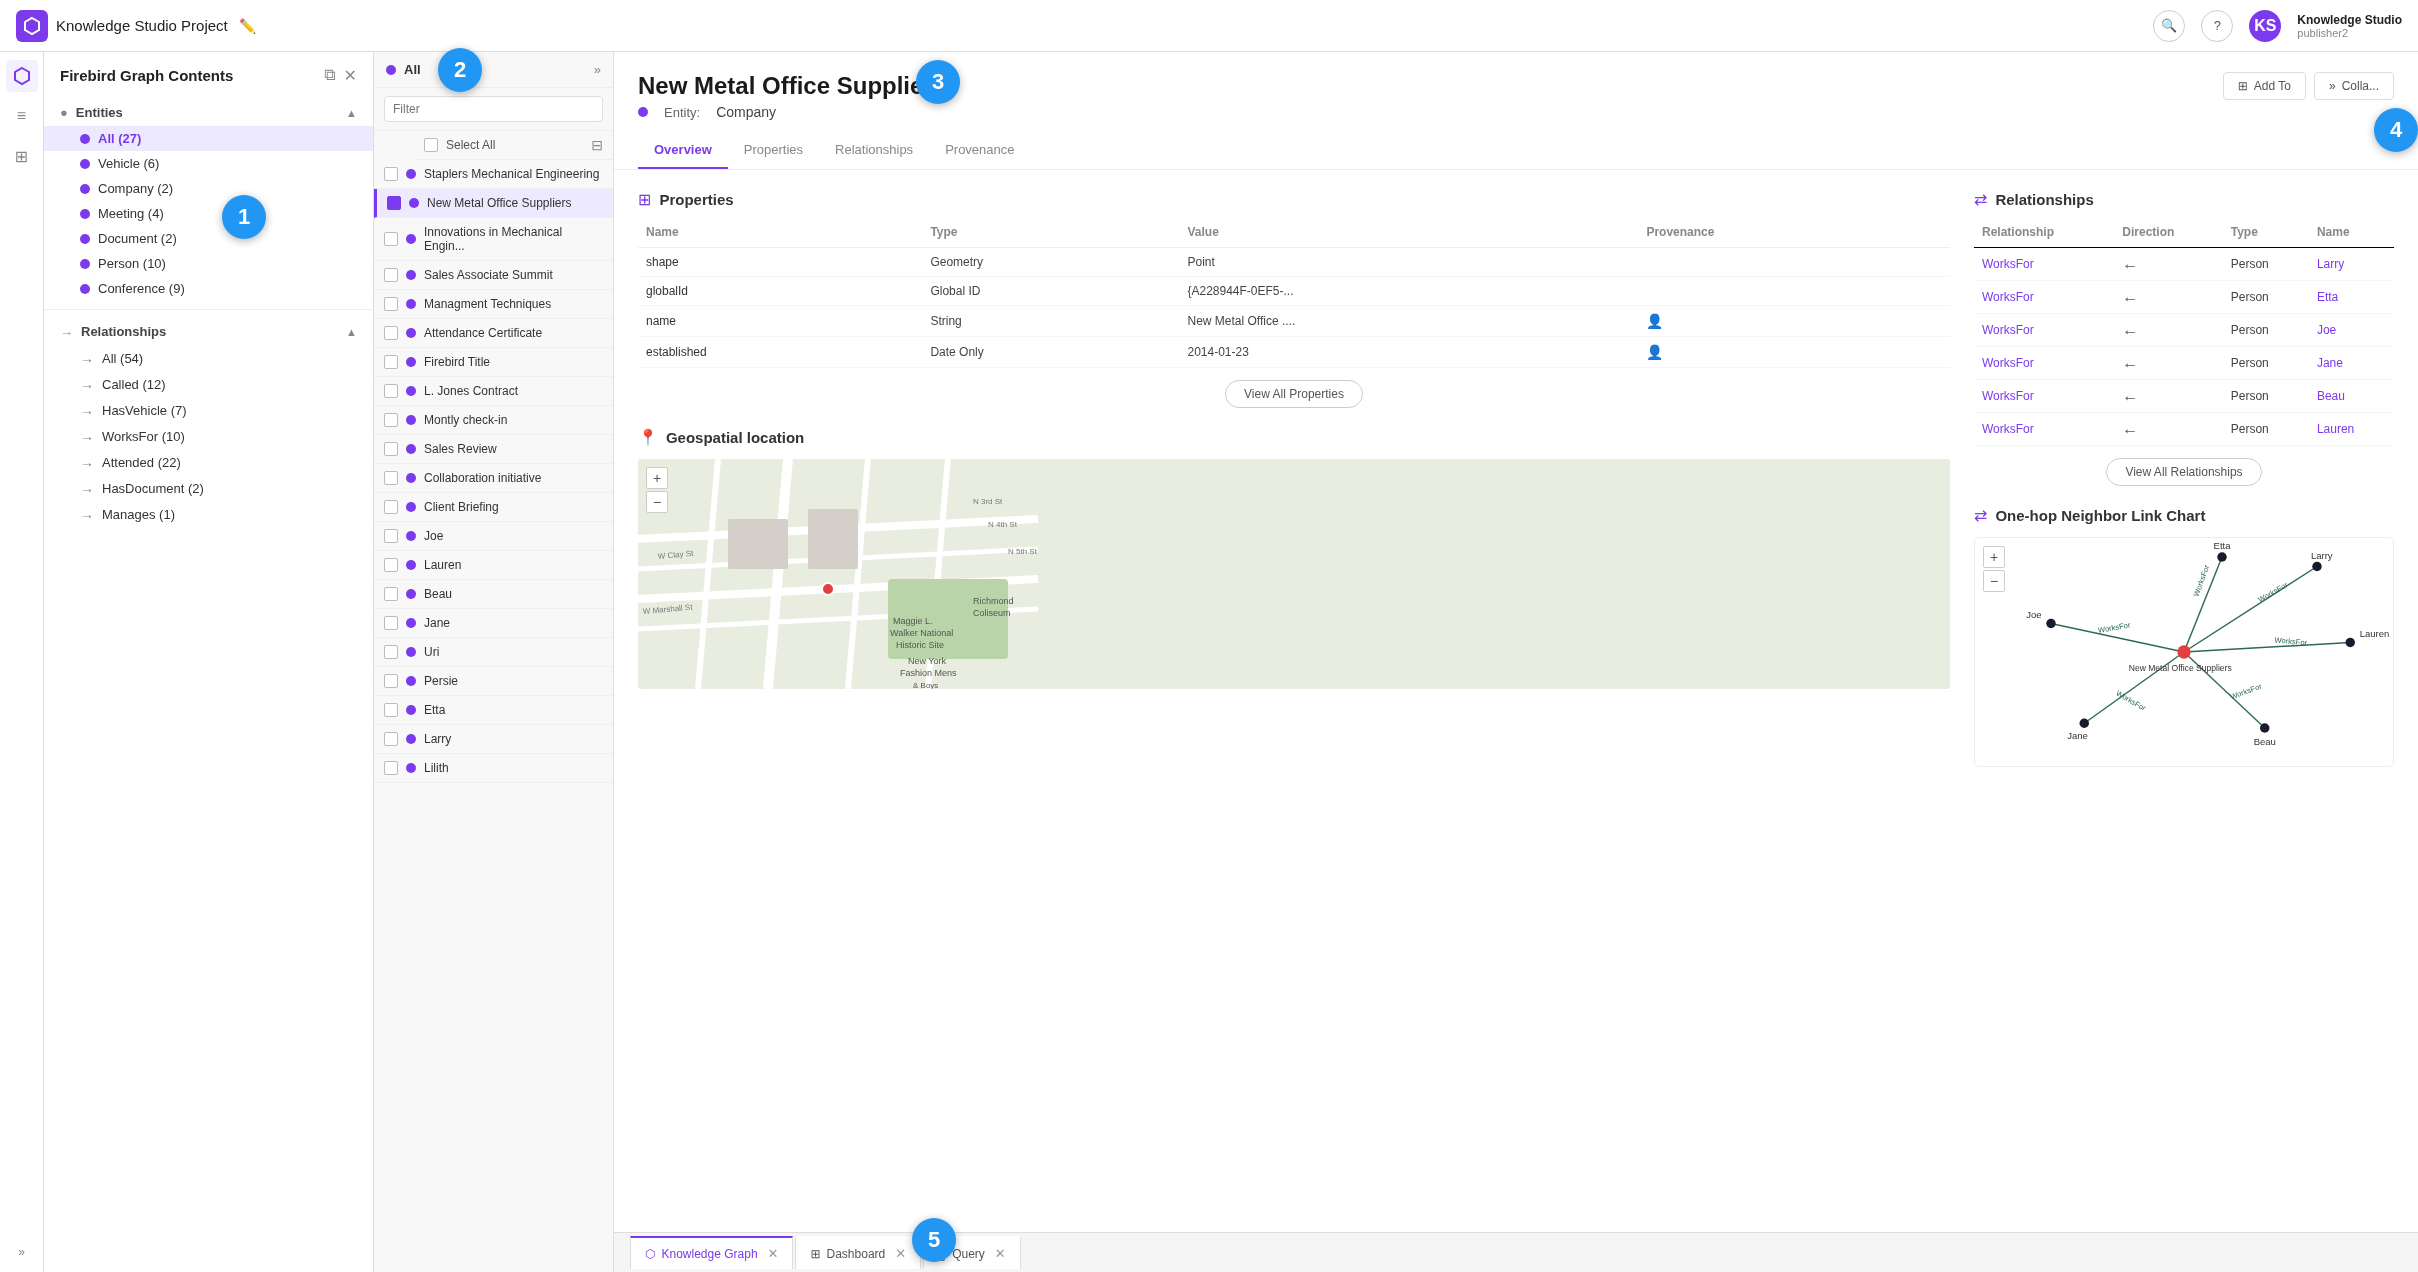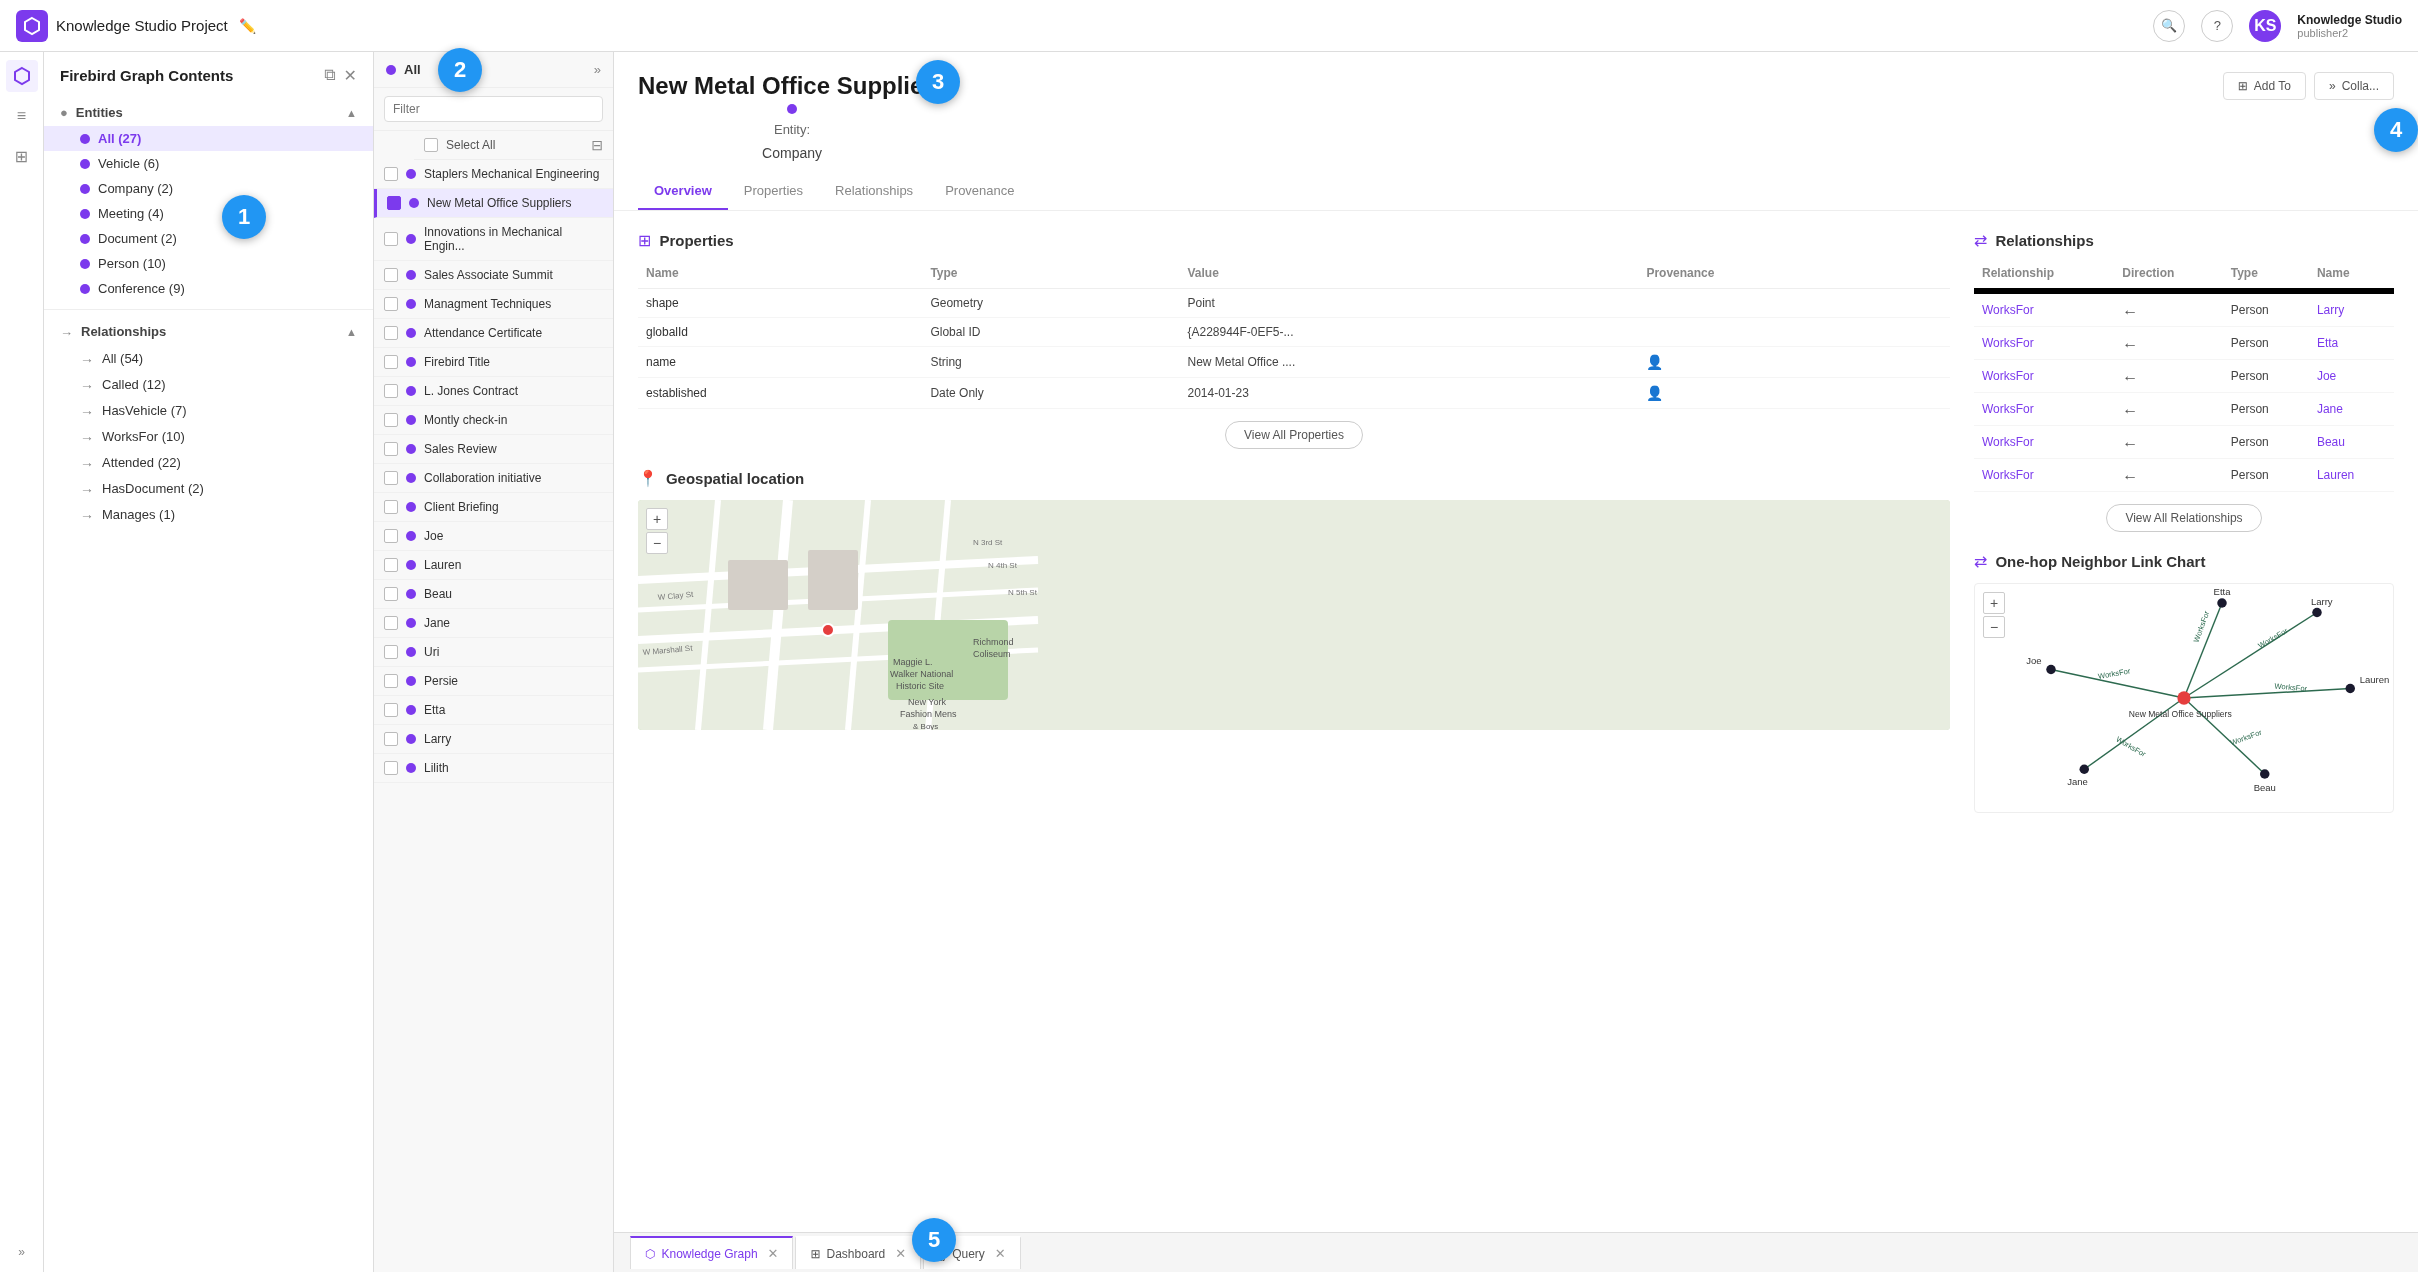--- a/index.html
+++ b/index.html
@@ -63,21 +63,21 @@
     .list-item-row.selected { background: #ede9ff; border-left: 3px solid #7c3aed; }
     .list-item-checkbox { width: 14px; height: 14px; border: 1px solid #bbb; border-radius: 2px; flex-shrink: 0; background: #fff; }
     .list-item-dot { width: 10px; height: 10px; border-radius: 50%; flex-shrink: 0; }
     .list-item-label { font-size: 12px; color: #333; }
 
     
     .main-content { flex: 1; display: flex; flex-direction: column; background: #fff; overflow: hidden; }
     .content-header { padding: 20px 24px 0; border-bottom: 1px solid #eee; display: flex; flex-direction: column; }
     .content-header-top { display: flex; align-items: flex-start; justify-content: space-between; margin-bottom: 12px; }
     .content-title { font-size: 24px; font-weight: 700; color: #1a1a1a; }
-    .content-subtitle { display: flex; align-items: center; gap: 8px; margin-top: 4px; flex-direction: column; }
+    .content-subtitle { display: flex; align-items: center; gap: 16px; margin-top: 4px; }
     .content-subtitle-dot { width: 10px; height: 10px; border-radius: 50%; background: #7c3aed; }
     .content-subtitle-label { font-size: 13px; color: #666; }
     .content-subtitle-value { font-size: 14px; color: #444; font-weight: 400; }
     .content-actions { display: flex; gap: 8px; }
     .content-action-btn { display: flex; align-items: center; gap: 6px; padding: 6px 14px; border: 1px solid #ddd; border-radius: 4px; font-size: 12px; color: #555; cursor: pointer; background: #fff; }
     .content-tabs { display: flex; gap: 0; }
     .content-tab { padding: 10px 16px; font-size: 13px; color: #888; cursor: pointer; border-bottom: 2px solid transparent; }
     .content-tab.active { color: #7c3aed; border-bottom-color: #7c3aed; font-weight: 600; }
 
     
@@ -92,21 +92,21 @@
 
     
     .props-table { width: 100%; border-collapse: collapse; }
     .props-table th { text-align: left; font-size: 12px; font-weight: 600; color: #888; padding: 4px 8px 8px; border-bottom: 1px solid #eee; }
     .props-table td { font-size: 12px; color: #444; padding: 7px 8px; border-bottom: 1px solid #f5f5f5; }
     .props-table td.name-col { color: #333; }
     .props-icon { color: #999; font-size: 14px; cursor: pointer; }
 
     
     .rel-table { width: 100%; border-collapse: collapse; }
-    .rel-table th { text-align: left; font-size: 12px; font-weight: 600; color: #888; padding: 4px 8px 8px; border-bottom: 6px solid #000000; }
+    .rel-table th { text-align: left; font-size: 12px; font-weight: 600; color: #888; padding: 4px 8px 8px; border-bottom: 1px solid #000000; }
     .rel-table td { font-size: 12px; color: #444; padding: 7px 8px; border-bottom: 1px solid #f5f5f5; }
     .rel-link { color: #7c3aed; cursor: pointer; }
     .rel-arrow { font-size: 16px; color: #555; }
 
     .view-all-btn { display: block; margin: 12px auto 0; padding: 6px 18px; border: 1px solid #ccc; border-radius: 16px; font-size: 12px; color: #555; cursor: pointer; background: #fff; text-align: center; width: fit-content; }
 
     
     .map-section { }
     .map-placeholder { width: 100%; height: 230px; background: #e8e8e8; border-radius: 4px; overflow: hidden; position: relative; }
     .map-inner { width: 100%; height: 100%; background: linear-gradient(135deg, #d4e8c2 0%, #c8ddb8 30%, #e0d8c0 60%, #d8e4d0 100%); position: relative; }

